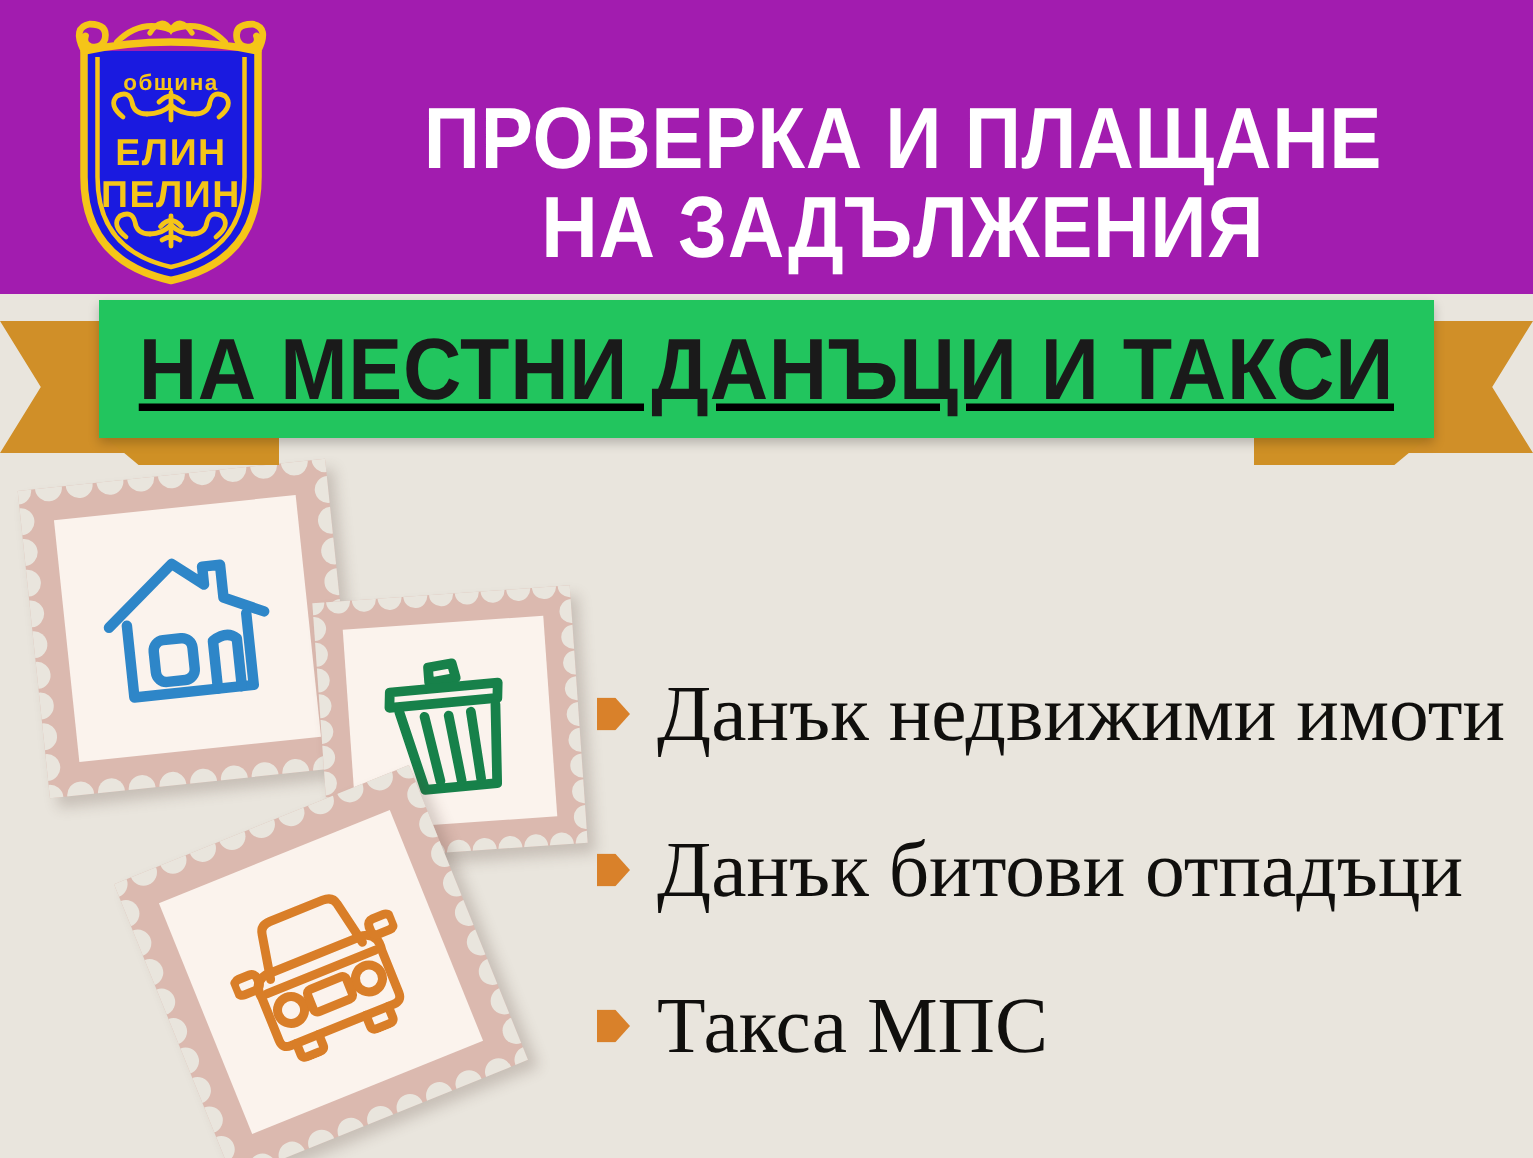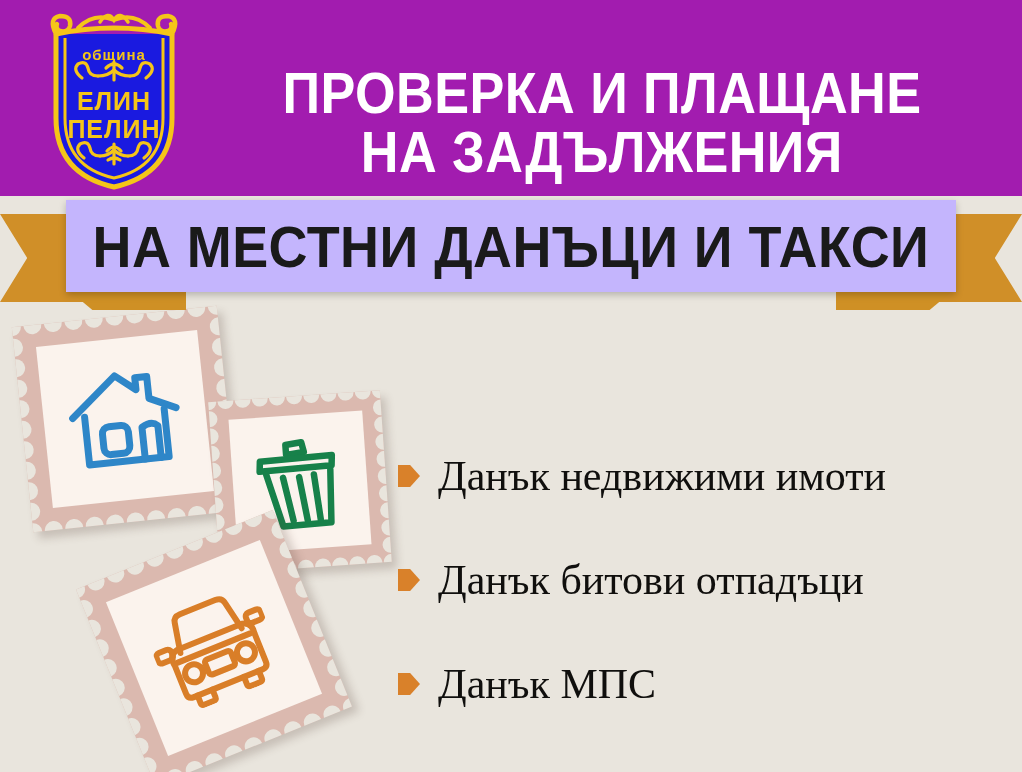--- a/index.html
+++ b/index.html
@@ -59,23 +59,24 @@
     clip-path:polygon(0% 0%, 100% 0%, 84% 50%, 100% 100%, 0% 100%);
   }
   .ribbon-fold{
     position:absolute;top:92px;height:22px;width:120px;
     background:#cf9025;
   }
   .ribbon-fold.left{left:66px;clip-path:polygon(0 0,100% 0,100% 100%,22% 100%);}
   .ribbon-fold.right{right:66px;clip-path:polygon(0 0,100% 0,78% 100%,0 100%);}
   .ribbon-main{
     position:absolute;left:66px;top:4px;width:890px;height:92px;
-    background:#c4b5fd;
+    background:#22c55e;
     display:flex;align-items:center;justify-content:center;
     box-shadow:0 3px 7px rgba(0,0,0,.22);
+    text-decoration:underline;
   }
   .ribbon-text{
     color:#1a1a1a;
     font-family:"Liberation Sans", sans-serif;
     font-weight:bold;
     font-size:58px;
     letter-spacing:0.5px;
     transform:scaleX(0.93);
     white-space:nowrap;
   }
@@ -114,21 +115,21 @@
     display:flex;align-items:center;
     height:104px;
   }
   .bullet-marker{
     width:22px;height:22px;flex:0 0 22px;margin-right:18px;
     background:#d9812a;
     clip-path:polygon(0% 0%, 55% 0%, 100% 50%, 55% 100%, 0% 100%);
   }
   .bullet-label{
     font-family:"Liberation Serif", serif;
-    font-size:42px;
+    font-size:53px;
     color:#100f0d;
     white-space:nowrap;
     line-height:1;
   }
 </style>
 </head>
 <body>
 
 <div id="poster">
 
@@ -377,18 +378,18 @@
       <span class="bullet-label">Данък недвижими имоти</span>
     </div>
 
     <div class="bullet-row">
       <span class="bullet-marker"></span>
       <span class="bullet-label">Данък битови отпадъци</span>
     </div>
 
     <div class="bullet-row">
       <span class="bullet-marker"></span>
-      <span class="bullet-label">Данък МПС</span>
+      <span class="bullet-label">Такса МПС</span>
     </div>
 
   </div>
 
 </div>
 
 </body></html>

